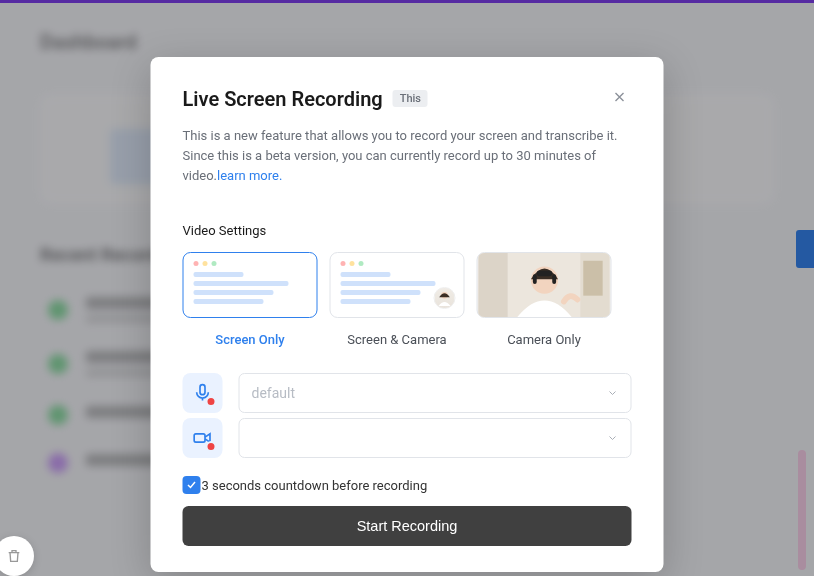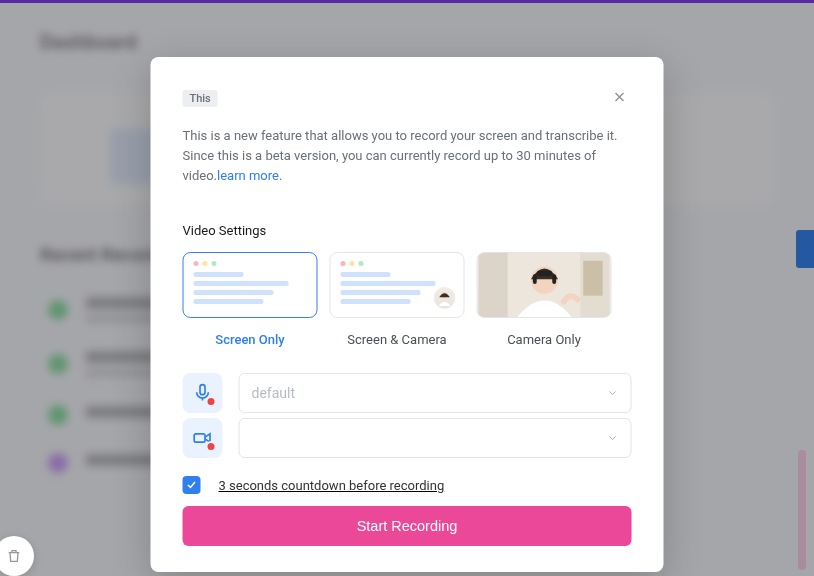--- a/index.html
+++ b/index.html
@@ -94,30 +94,30 @@
   }
 
   .select-box {
     flex: 1; height: 40px; border: 1px solid #e1e4e9; border-radius: 6px;
     display: flex; align-items: center; justify-content: space-between;
     padding: 0 12px; color: #b7bcc4; font-size: 14px; cursor: pointer; background:#fff;
   }
   .select-box .val { color: #b7bcc4; }
   .chevron { width: 12px; height: 12px; stroke: #a9aeb6; }
 
-  .checkbox-row { display: flex; align-items: center; gap: 18px; margin: 18px 0 12px 0; text-decoration: underline; }
+  .checkbox-row { display: flex; align-items: center; gap: 1px; margin: 18px 0 12px 0; }
   .cbox {
     width: 18px; height: 18px; border-radius: 4px; background: #2f80ed;
     display: flex; align-items: center; justify-content: center; cursor: pointer;
   }
   .cbox svg { width: 12px; height: 12px; stroke: #fff; stroke-width: 3; fill: none; }
   .checkbox-label { font-size: 13px; color: #333; }
 
   .start-btn {
-    width: 100%; height: 40px; background: #ec4899; border: none; border-radius: 6px;
+    width: 100%; height: 40px; background: #404040; border: none; border-radius: 6px;
     color: #fff; font-size: 14.5px; font-weight: 500; cursor: pointer;
   }
 
   
   .float-circ { position:absolute; left:-6px; bottom:0px; width:40px; height:40px; background:#fff; border-radius:50%; box-shadow:0 2px 8px rgba(0,0,0,.15); display:flex; align-items:center; justify-content:center;}
   .float-circ svg{ width:16px; height:16px; stroke:#999; }
 
   .right-blue { position:absolute; right:0; top:230px; width:18px; height:38px; background:#2f80ed; border-radius:3px 0 0 3px;}
   .right-pink { position:absolute; right:8px; top:450px; width:8px; height:120px; background:#fbcfe8; border-radius:4px;}
 </style>
@@ -161,20 +161,21 @@
 </div>
 
 <div class="right-blue"></div>
 <div class="right-pink"></div>
 
 <div class="overlay"></div>
 
 <div class="modal">
   <div class="modal-header">
     <div class="modal-title-wrap">
+      <div class="modal-title">Live Screen Recording</div>
       <div class="beta-badge">This</div>
     </div>
     <button class="close-btn">
       <span>
         <svg viewBox="0 0 24 24" fill="none" stroke-width="2">
             <path d="M18 6 6 18M6 6l12 12"></path>
           </svg>
       </span>
     </button>
   </div>

